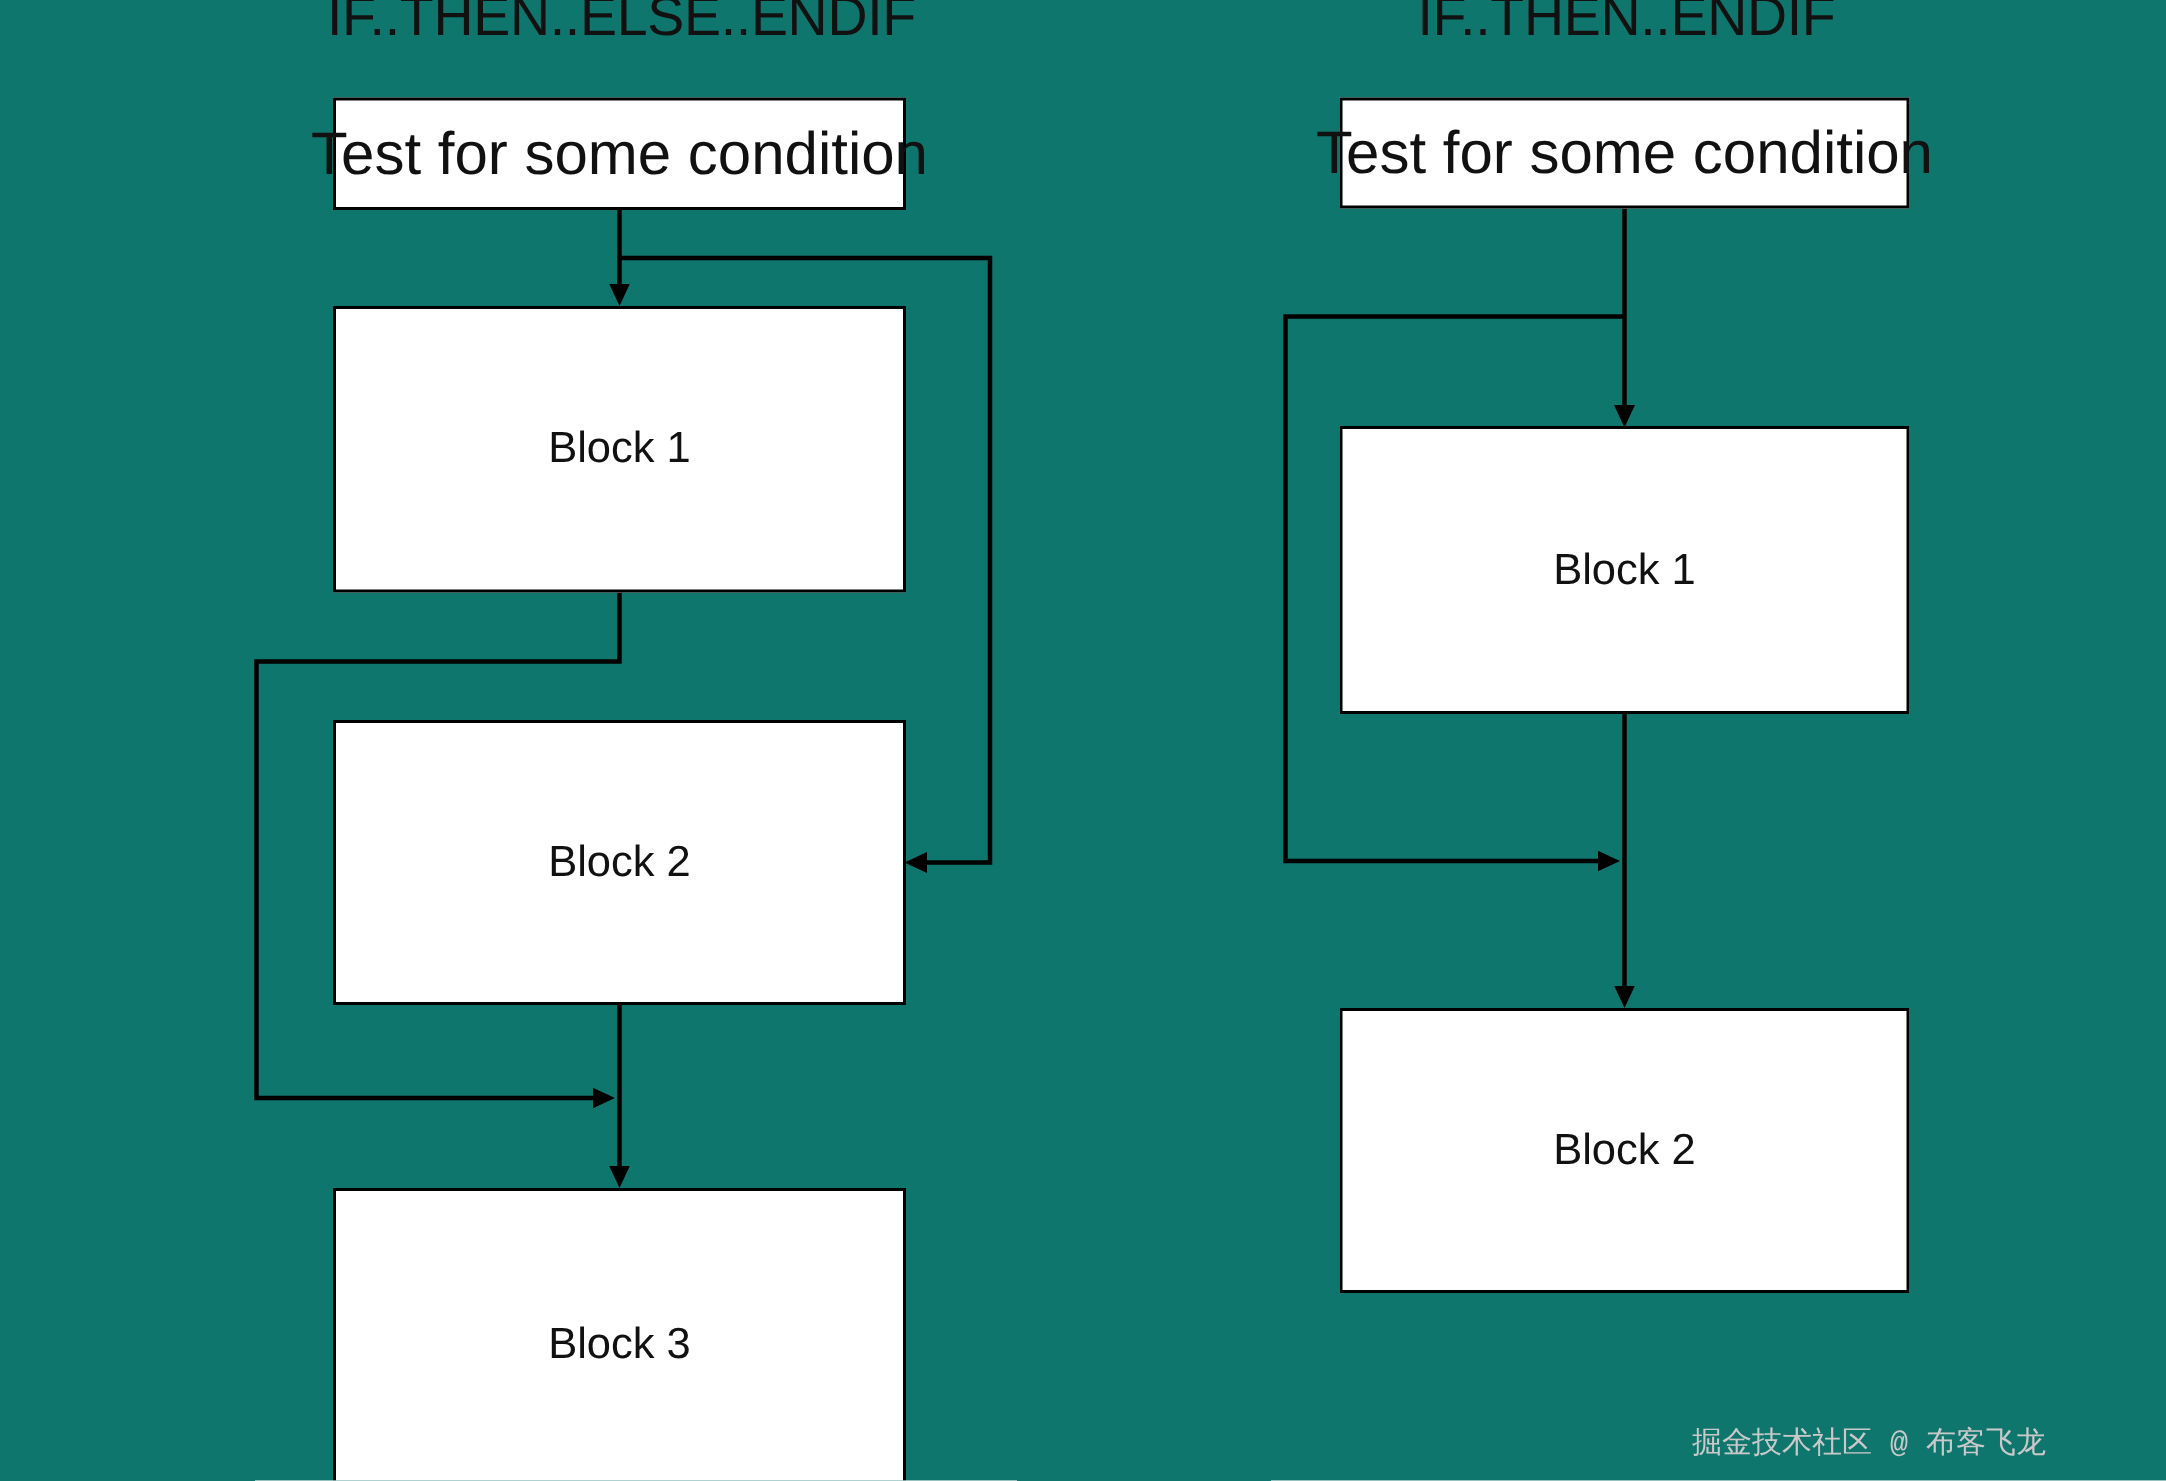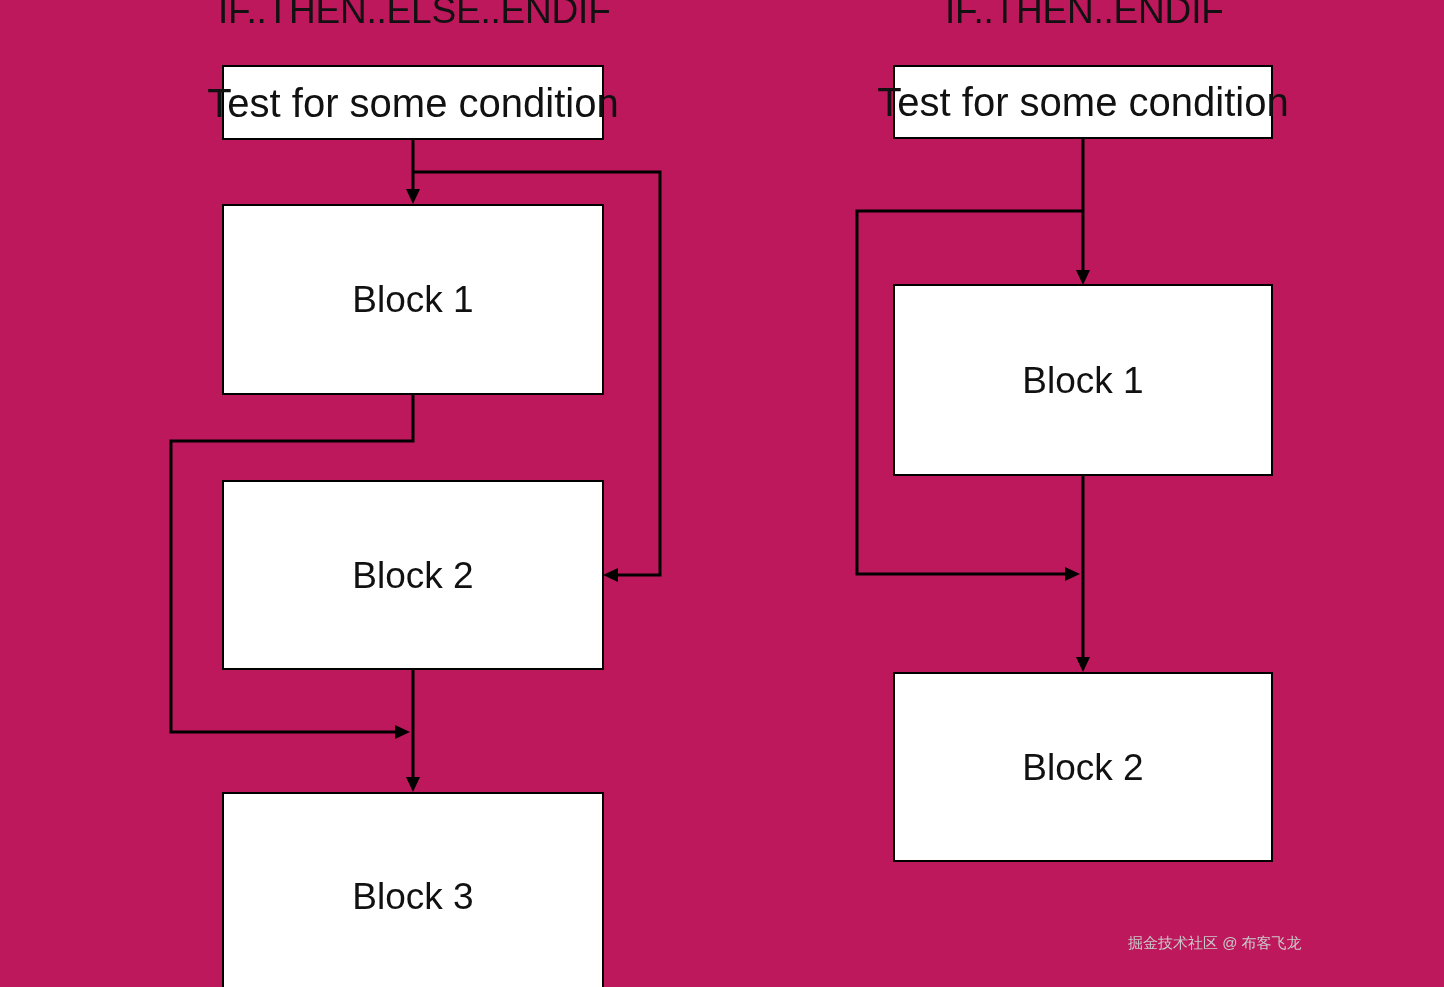--- a/index.html
+++ b/index.html
@@ -8,21 +8,21 @@
     background: #ffffff;
   }
   body {
     font-family: "Liberation Sans", sans-serif;
     -webkit-font-smoothing: antialiased;
   }
   #canvas {
     position: relative;
     width: 1444px;
     height: 987px;
-    background: #be185d;
+    background: #0f766e;
     overflow: hidden;
   }
   .diagram-title {
     position: absolute;
     font-family: "Liberation Sans", sans-serif;
     font-size: 37px;
     font-weight: 400;
     color: #111111;
     white-space: nowrap;
     letter-spacing: -0.2px;
@@ -32,46 +32,47 @@
     position: absolute;
     box-sizing: border-box;
     border: 2.5px solid #000000;
     background: #ffffff;
     display: flex;
     align-items: center;
     justify-content: center;
   }
   .flow-box .box-label {
     font-family: "Liberation Sans", sans-serif;
-    font-size: 37px;
+    font-size: 29px;
     font-weight: 400;
     color: #111111;
     white-space: nowrap;
     line-height: 1;
   }
   .flow-box.condition .box-label {
     font-size: 40px;
   }
   svg.connectors {
     position: absolute;
     left: 0;
     top: 0;
     width: 1444px;
     height: 987px;
     pointer-events: none;
     overflow: visible;
   }
   .watermark {
     position: absolute;
-    font-family: Liberation Sans, sans-serif;
-    font-size: 15px;
+    font-family: Liberation Mono, monospace;
+    font-size: 20px;
     color: #c9c9c9;
     white-space: nowrap;
     line-height: 1;
     user-select: none;
+    margin-top: 19px;
   }
 </style>
 </head>
 <body>
 
 <div id="canvas">
 
   <div class="diagram-title" style="left:218px; top:-8px;">IF..THEN..ELSE..ENDIF</div>
 
   <div class="diagram-title" style="left:945px; top:-8px;">IF..THEN..ENDIF</div>

